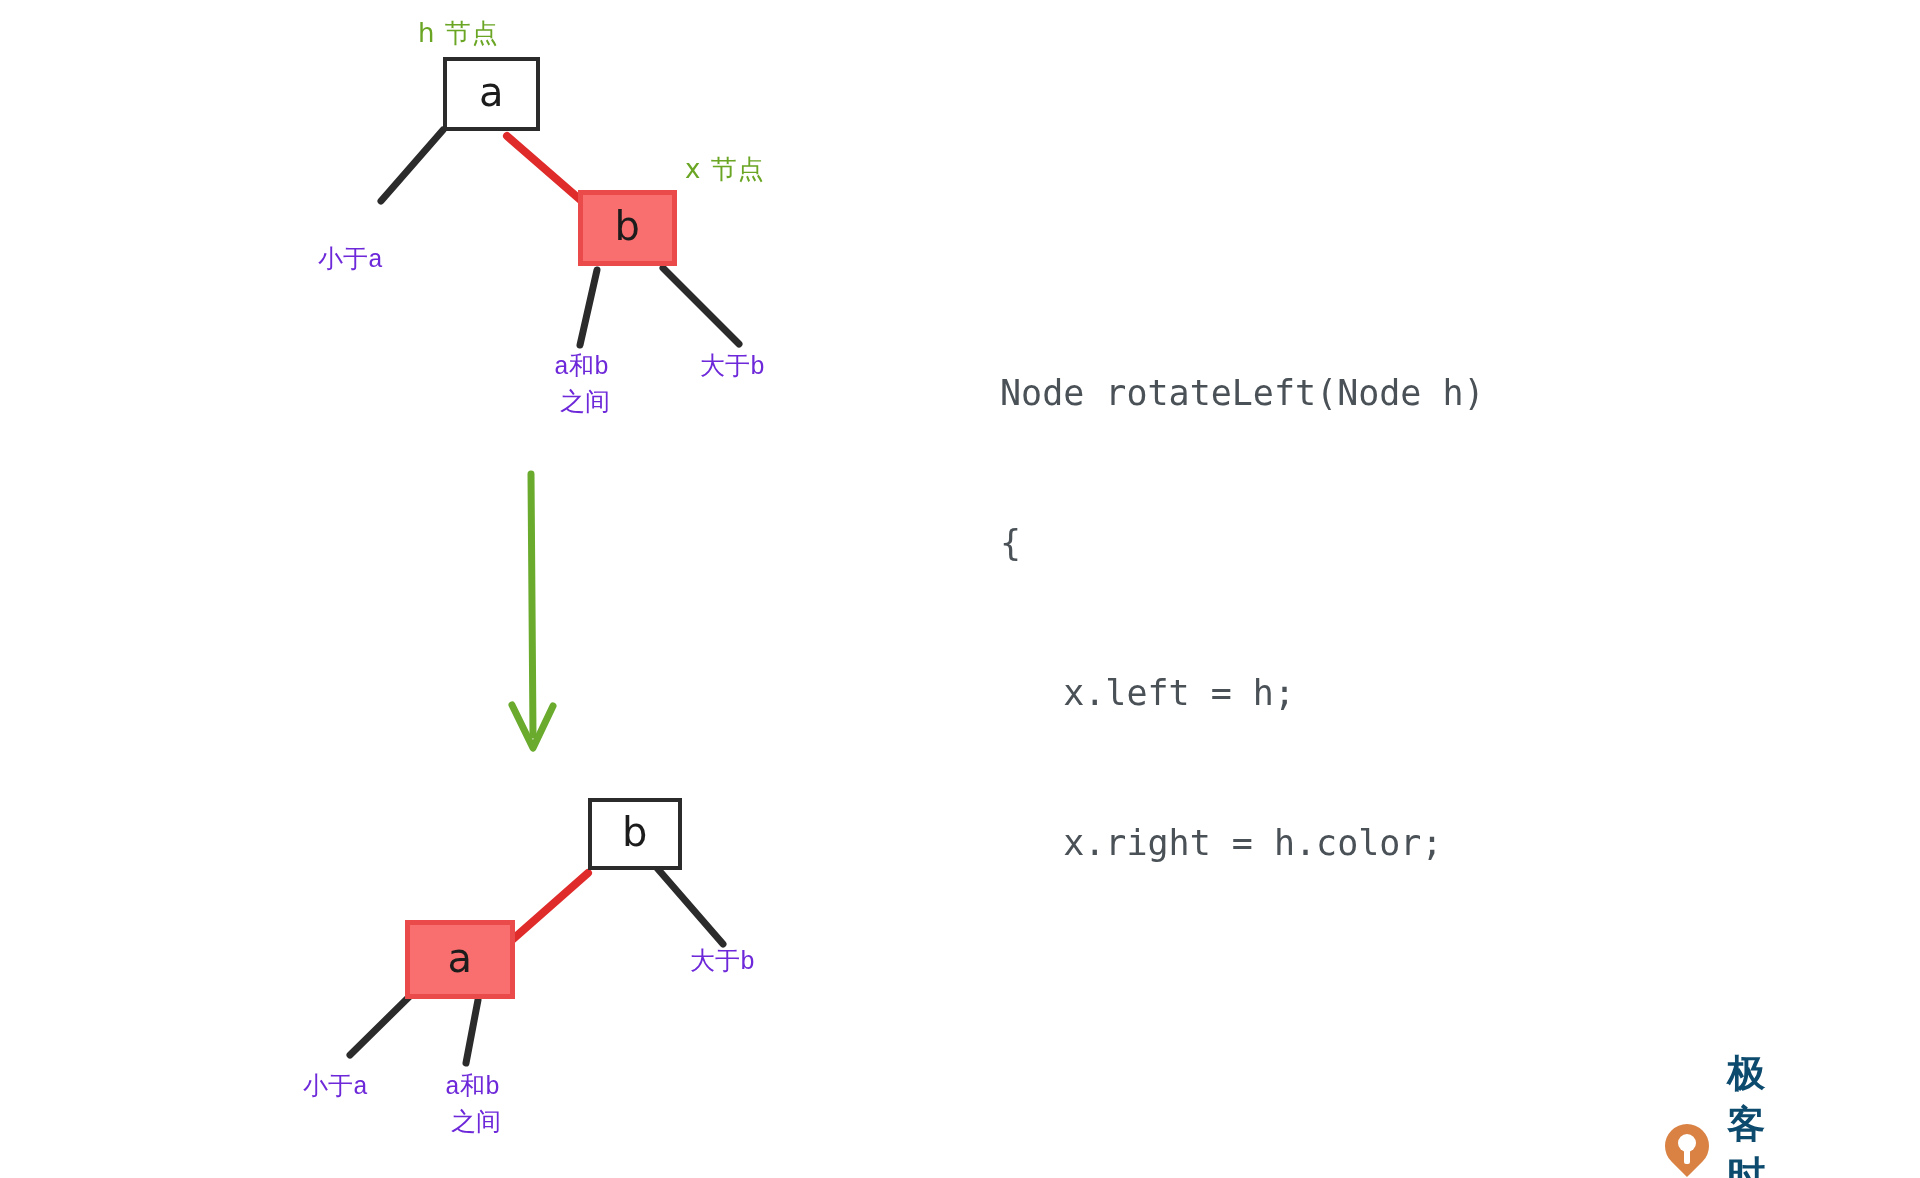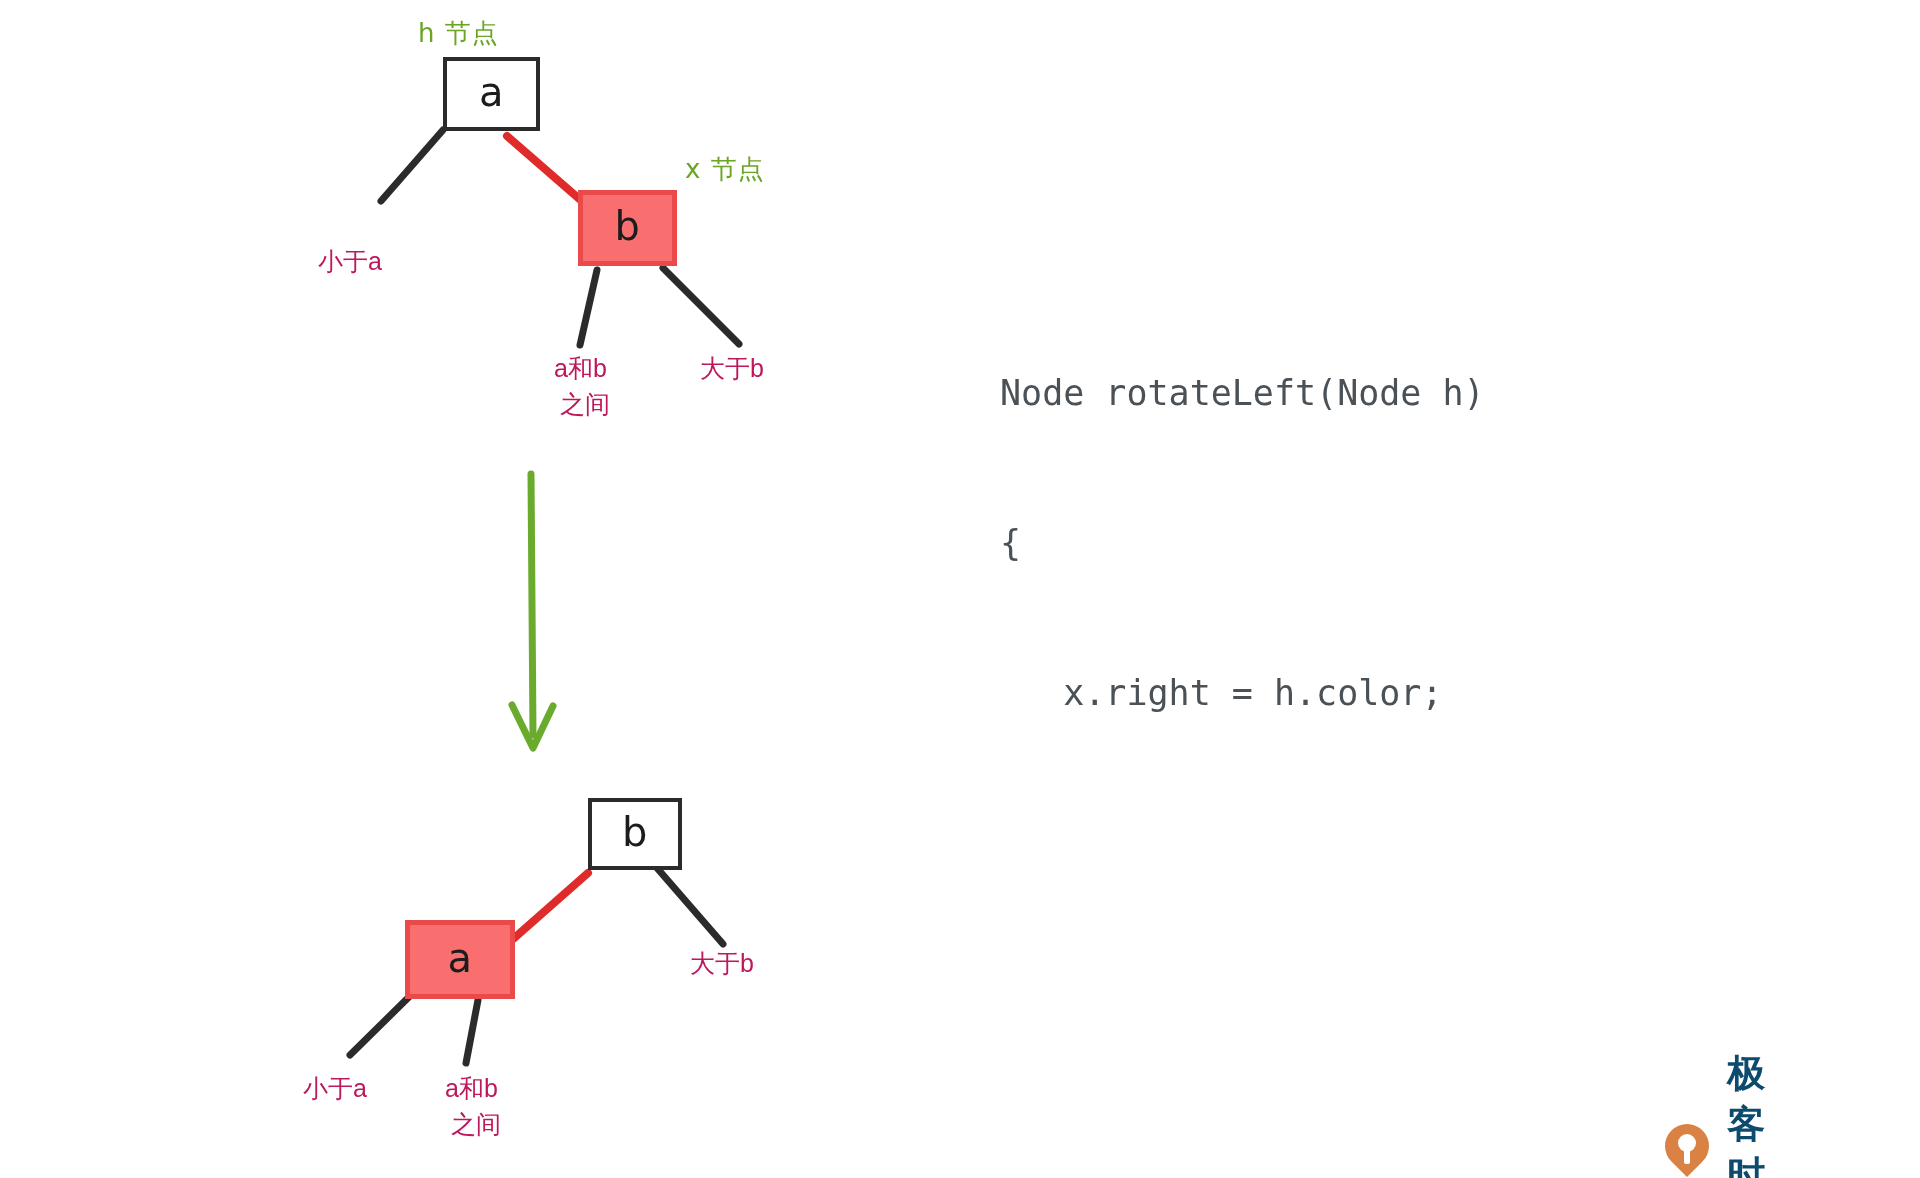--- a/index.html
+++ b/index.html
@@ -64,23 +64,23 @@
     color: #6aa524;
     font-size: 26px;
     font-family: "DejaVu Sans", sans-serif;
     white-space: nowrap;
     letter-spacing: 1px;
   }
 
   
   .anno {
     position: absolute;
-    color: #be185d;
+    color: #6d28d9;
     font-size: 25px;
-    font-family: Liberation Sans, sans-serif;
+    font-family: Liberation Mono, monospace;
     line-height: 1.28;
     white-space: pre;
   }
   .anno.center { text-align: left; }
 
   
   #code-block {
     position: absolute;
     left: 1000px;
     top: 268px;
@@ -202,20 +202,21 @@
   <div class="anno" style="left:690px; top:947px;">大于b</div>
 
   <div class="anno" style="left:303px; top:1072px;">小于a</div>
 
   <div class="anno center" style="left:445px; top:1072px;">a和b</div>
   <div class="anno center" style="left:451px; top:1108px;">之间</div>
 
   <div id="code-block">
     <div class="code-line">Node rotateLeft(Node h)</div>
     <div class="code-line">{</div>
+    <div class="code-line">   x.left = h;</div>
     <div class="code-line">   x.right = h.color;</div>
     
     
     
     
     
     
   </div>
 
   <div id="watermark">

